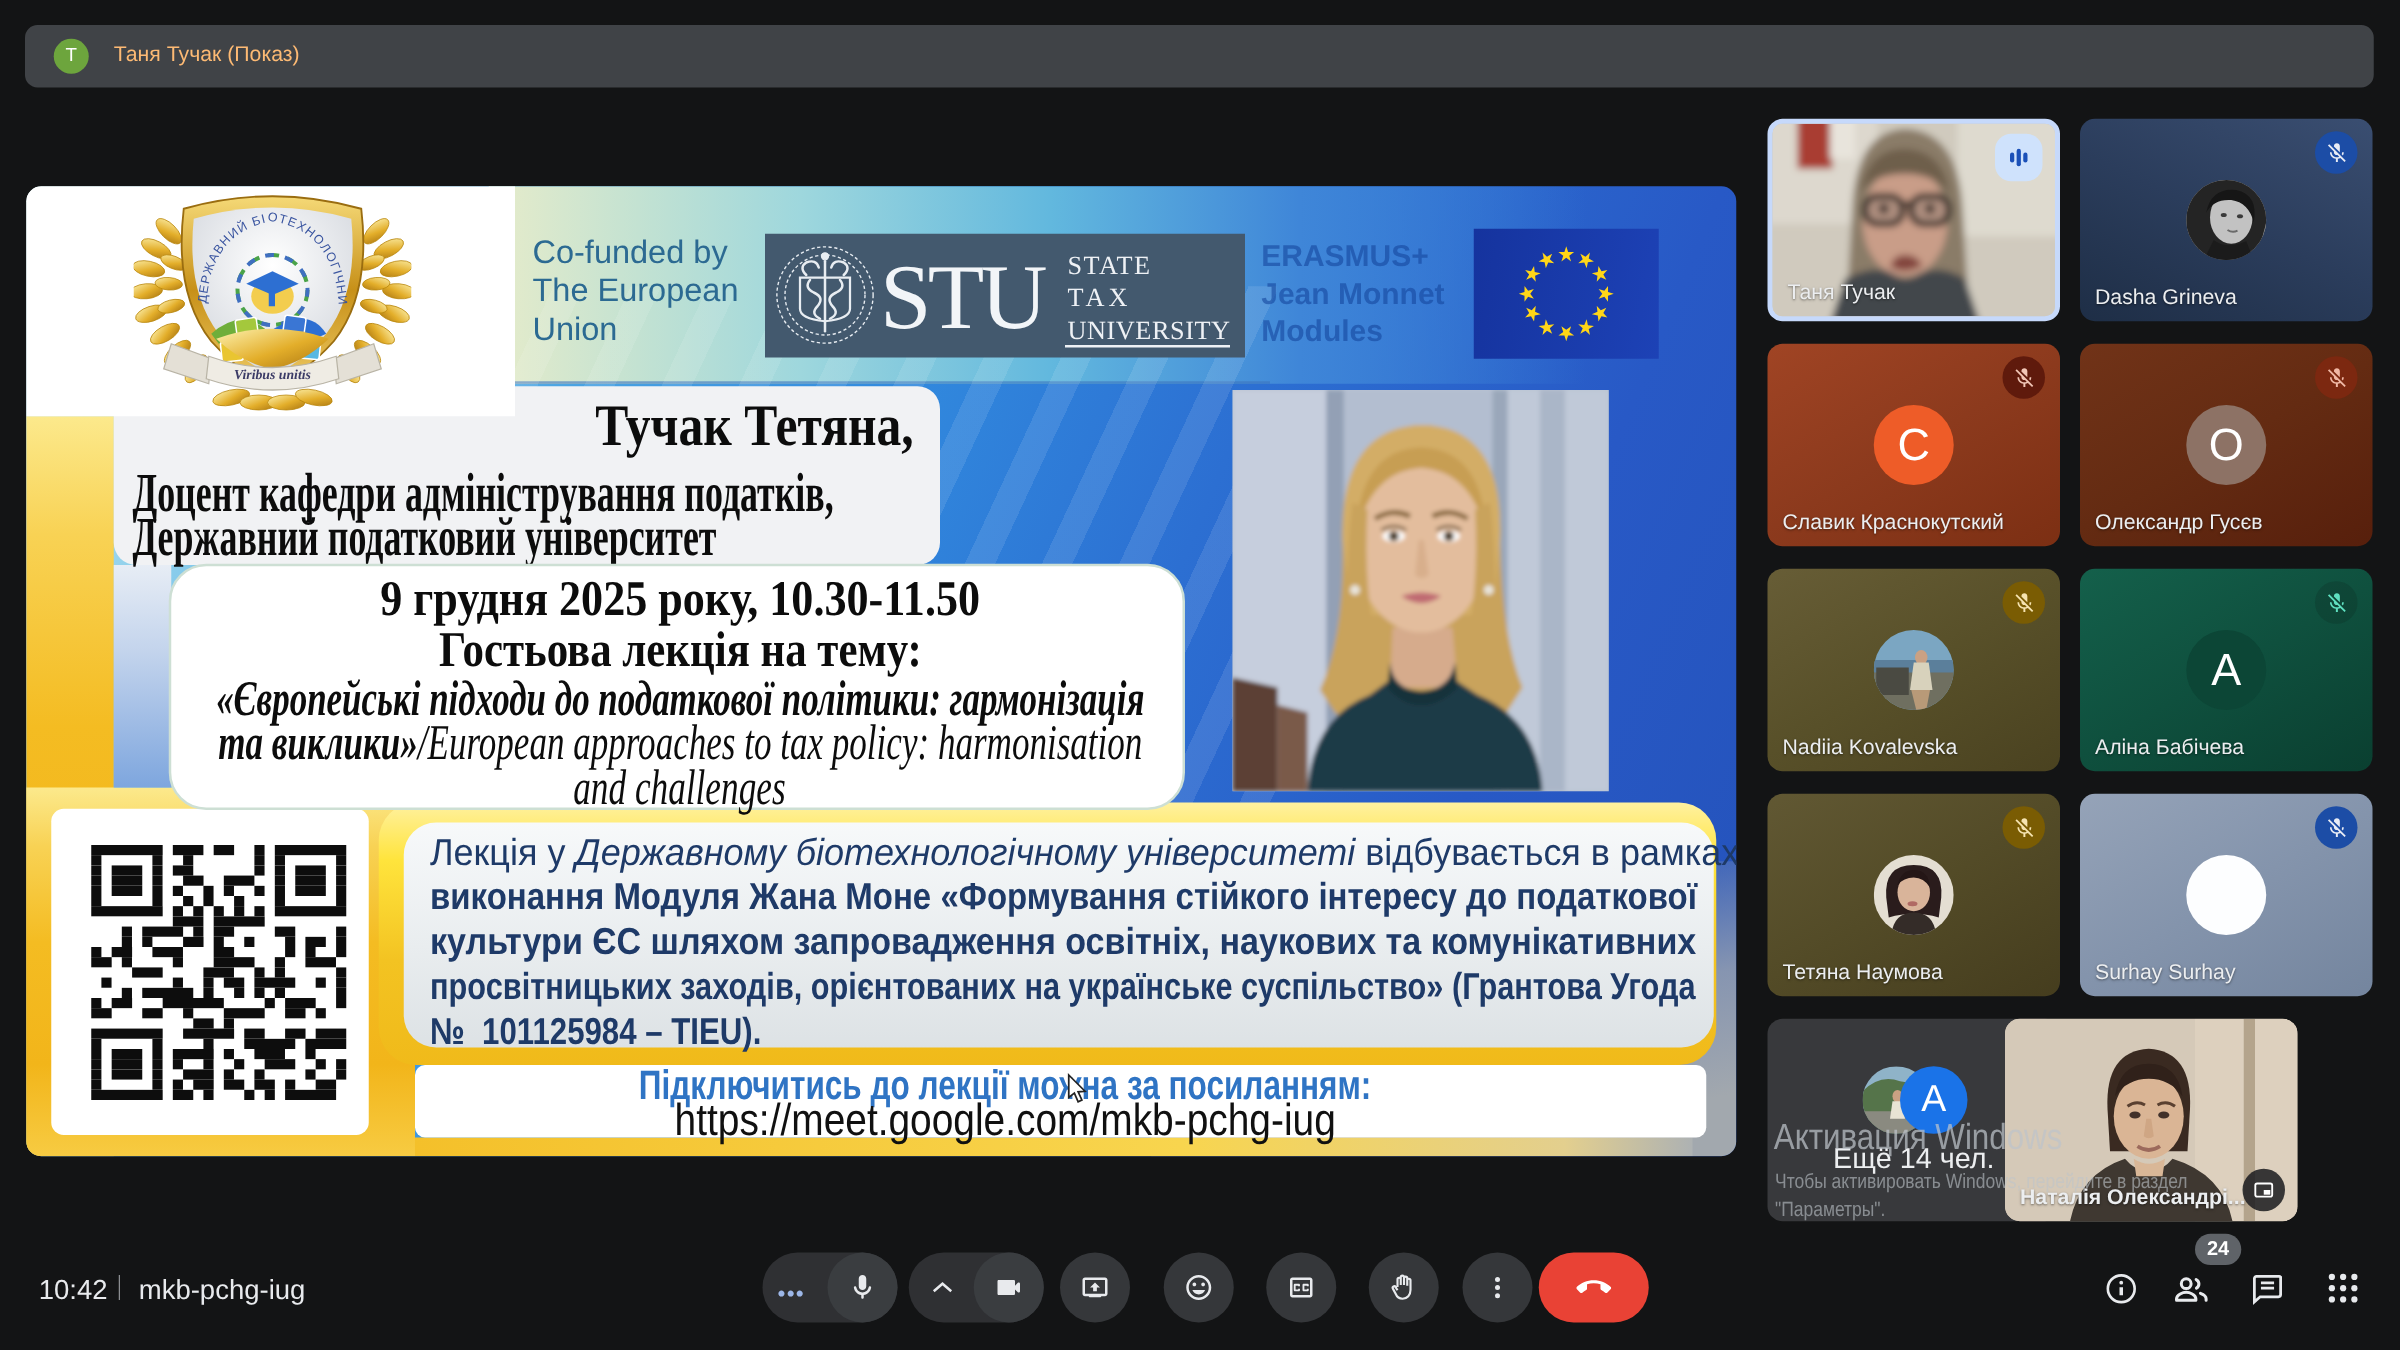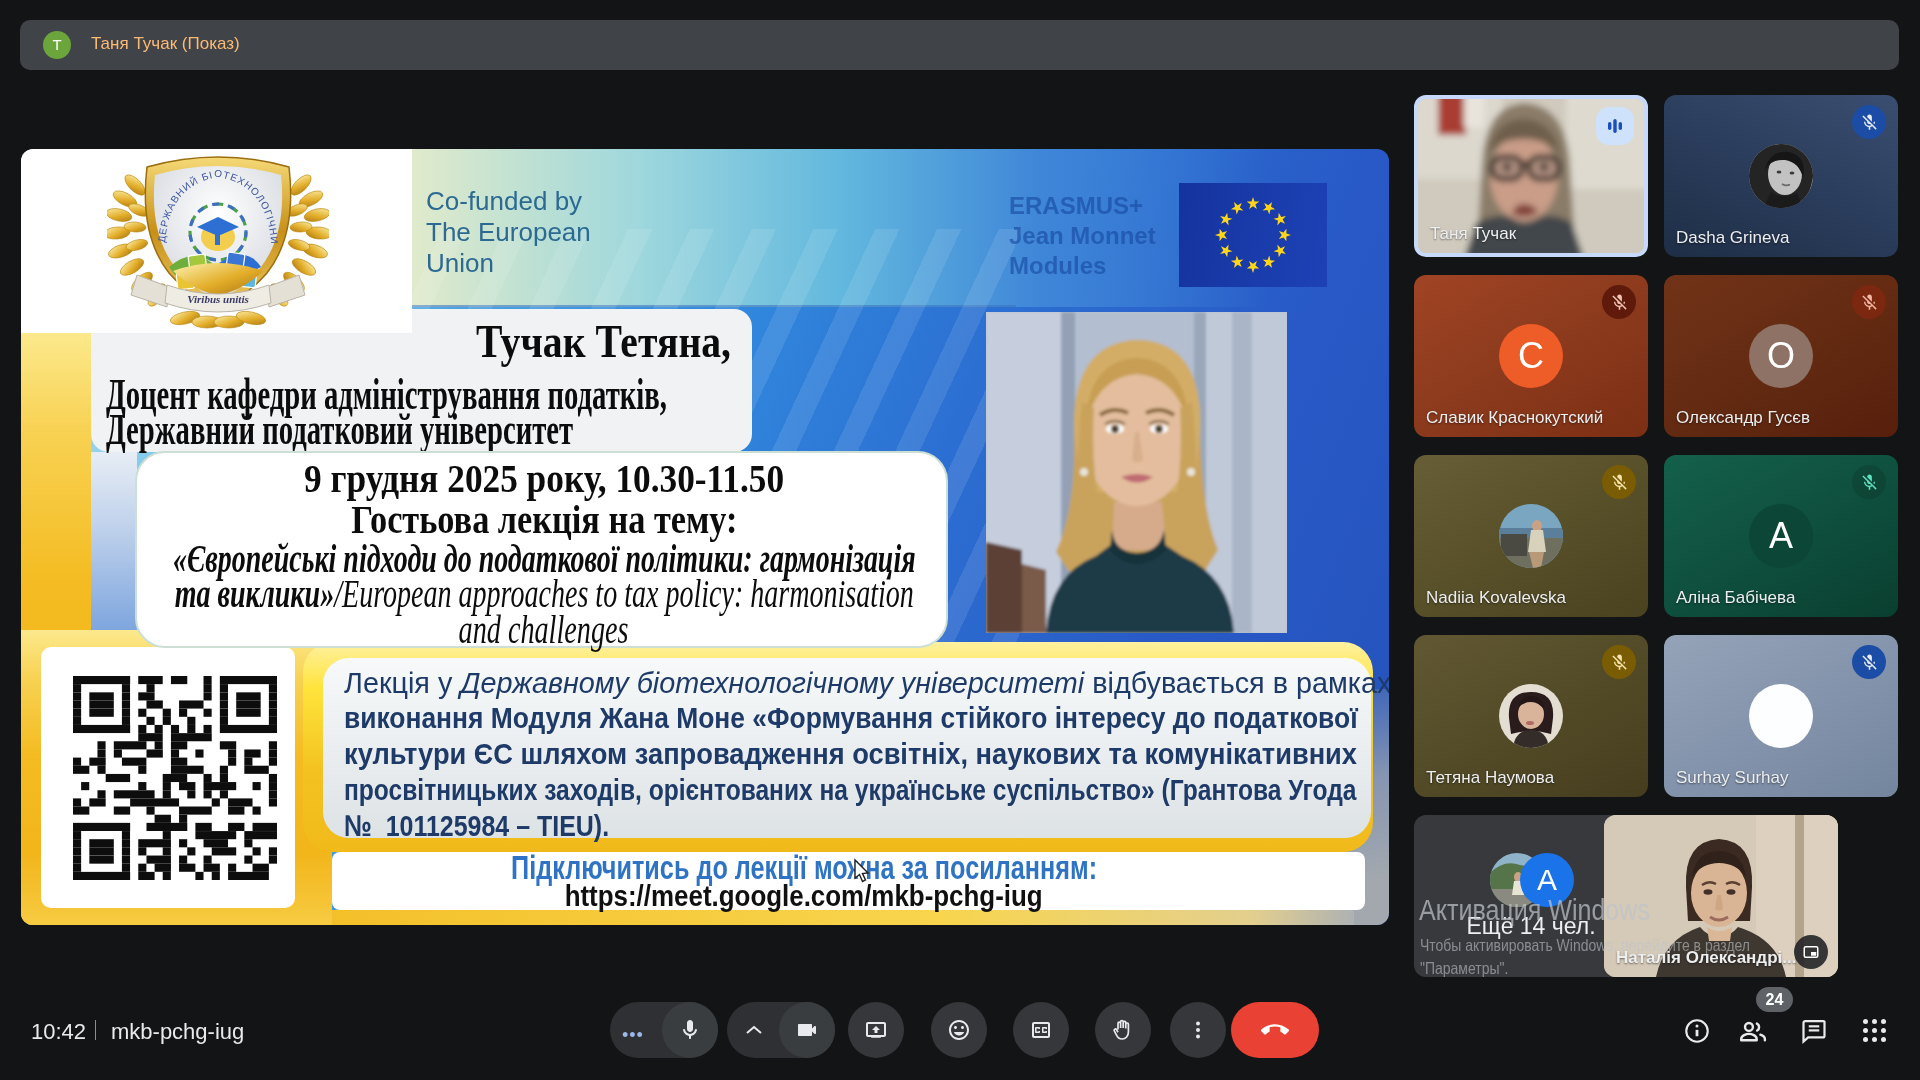--- a/index.html
+++ b/index.html
@@ -130,20 +130,42 @@
 
         <path d="M66 116 Q111 100 156 116 Q135 136 111 140 Q87 136 66 116Z" fill="url(#gold2)"></path>
 
         <path d="M30 120 L62 132 L60 152 L24 140 Z" fill="#e4e0d6" stroke="#b9b4a6"></path>
         <path d="M192 120 L160 132 L162 152 L198 140 Z" fill="#e4e0d6" stroke="#b9b4a6"></path>
         <path d="M60 130 Q111 148 162 130 L164 148 Q111 166 58 148 Z" fill="#efece4" stroke="#b9b4a6"></path>
         <text x="111" y="148" text-anchor="middle" font-size="11" font-style="italic" font-weight="bold" fill="#3b3b66" font-family="Liberation Serif,serif">Viribus unitis</text>
       </svg>
     </div>
 
+    <div class="abs" style="left:591px;top:38px;width:384px;height:99px;background:#43596e;">
+      <svg class="abs" style="left:0;top:0;" width="384" height="99" viewBox="0 0 384 99">
+        <g stroke="#e8edf2" fill="none">
+          <circle cx="48" cy="49" r="38.5" stroke-width="1.1" stroke-dasharray="2.6 2"></circle>
+          <circle cx="48" cy="49" r="32" stroke-width="1.1" stroke-dasharray="2.6 2"></circle>
+          <g stroke-width="2" stroke-linecap="round">
+            <path d="M48 22 V78"></path>
+            <path d="M33 33 Q27 27 33 23 Q41 20 43 27 M63 33 Q69 27 63 23 Q55 20 53 27"></path>
+            <path d="M36 37 Q31 43 39 47 Q48 51 42 58 Q36 64 44 68 M60 37 Q65 43 57 47 Q48 51 54 58 Q60 64 52 68"></path>
+          </g>
+          <path d="M28 35 h40 v25 q0 8 -20 10 q-20 -2 -20 -10 Z" stroke-width="1.8"></path>
+          <circle cx="48" cy="18" r="2.8" fill="#e8edf2"></circle>
+        </g>
+        <text x="92" y="75" font-family="Liberation Serif,serif" font-size="74" fill="#f2f5f8" textLength="134">STU</text>
+        <g font-family="Liberation Serif,serif" font-size="21" fill="#eef1f5">
+          <text x="242" y="32" textLength="66">STATE</text>
+          <text x="242" y="58" textLength="48">TAX</text>
+          <text x="242" y="84" textLength="130">UNIVERSITY</text>
+        </g>
+        <rect x="240" y="89" width="132" height="2" fill="#eef1f5"></rect>
+      </svg>
+    </div>
 
     <div class="abs" style="left:1158px;top:34px;width:148px;height:104px;background:linear-gradient(100deg,#15339e,#1d42b6);">
       <svg class="abs" width="148" height="104" viewBox="0 0 148 104">
         <g fill="#ffd617" transform="translate(74,52)">
           <g id="s12">
             <path id="st" d="M0 -38 L1.5 -33.4 6.3 -33.4 2.4 -30.5 3.9 -25.9 0 -28.8 -3.9 -25.9 -2.4 -30.5 -6.3 -33.4 -1.5 -33.4 Z"></path>
           </g>
           <use href="#st" transform="rotate(30)"></use>
           <use href="#st" transform="rotate(60)"></use>
           <use href="#st" transform="rotate(90)"></use>
@@ -215,21 +237,21 @@
     <div class="abs" style="left:282px;top:493px;width:1070px;height:210px;border-radius:30px;background:linear-gradient(180deg,#fff1a0 0%,#ffe43c 22%,#f3c322 60%,#f0ba1a 100%);"></div>
     <div class="abs" style="left:302px;top:509px;width:1048px;height:180px;border-radius:26px;background:linear-gradient(180deg,#f7f9fa 0%,#e9edef 55%,#dde2e5 100%);"></div>
     <div class="abs pln" style="top:519.3px;transform:scaleX(.959);font-weight:normal;">Лекція у <i>Державному біотехнологічному університеті</i> відбувається в рамках</div>
     <div class="abs pln" style="top:554.3px;transform:scaleX(.880);">виконання Модуля Жана Моне «Формування стійкого інтересу до податкової</div>
     <div class="abs pln" style="top:590.3px;transform:scaleX(.908);">культури ЄС шляхом запровадження освітніх, наукових та комунікативних</div>
     <div class="abs pln" style="top:626px;transform:scaleX(.819);">просвітницьких заходів, орієнтованих на українське суспільство» (Грантова Угода</div>
     <div class="abs pln" style="top:661.5px;transform:scaleX(.832);">№&nbsp; 101125984 – TIEU).</div>
 
     <div class="abs" style="left:311px;top:703px;width:1033px;height:58px;border-radius:8px;background:#fff;"></div>
     <div class="abs" style="left:283px;top:702.4px;width:1000px;text-align:center;color:#2f74c4;font-size:33px;font-weight:bold;line-height:33px;white-space:nowrap;"><span style="display:inline-block;transform:scaleX(.765);">Підключитись до лекції можна за посиланням:</span></div>
-    <div class="abs" style="left:283px;top:731.8px;width:1000px;text-align:center;color:#101010;font-size:30px;font-weight:bold;line-height:30px;white-space:nowrap;"><span style="display:inline-block;transform:scaleX(.864);">https://meet.google.com/mkb-pchg-iug</span></div>
+    <div class="abs" style="left:283px;top:731.8px;width:1000px;text-align:center;color:#101010;font-size:36px;font-weight:normal;line-height:30px;white-space:nowrap;"><span style="display:inline-block;transform:scaleX(.864);">https://meet.google.com/mkb-pchg-iug</span></div>
 
     <div class="abs" id="qrbox" style="left:20px;top:498px;width:254px;height:261px;border-radius:10px;background:#fff;">
         <svg class="abs" style="left:31px;top:29px;" width="206" height="204" viewBox="0 0 206 206">
           <g fill="#0d0d0d">
             <rect x="0.0" y="0.0" width="57.7" height="8.2"></rect>
             <rect x="65.9" y="0.0" width="24.7" height="8.2"></rect>
             <rect x="98.9" y="0.0" width="16.5" height="8.2"></rect>
             <rect x="131.8" y="0.0" width="8.2" height="8.2"></rect>
             <rect x="148.3" y="0.0" width="57.7" height="8.2"></rect>
             <rect x="0.0" y="8.2" width="8.2" height="8.2"></rect>

